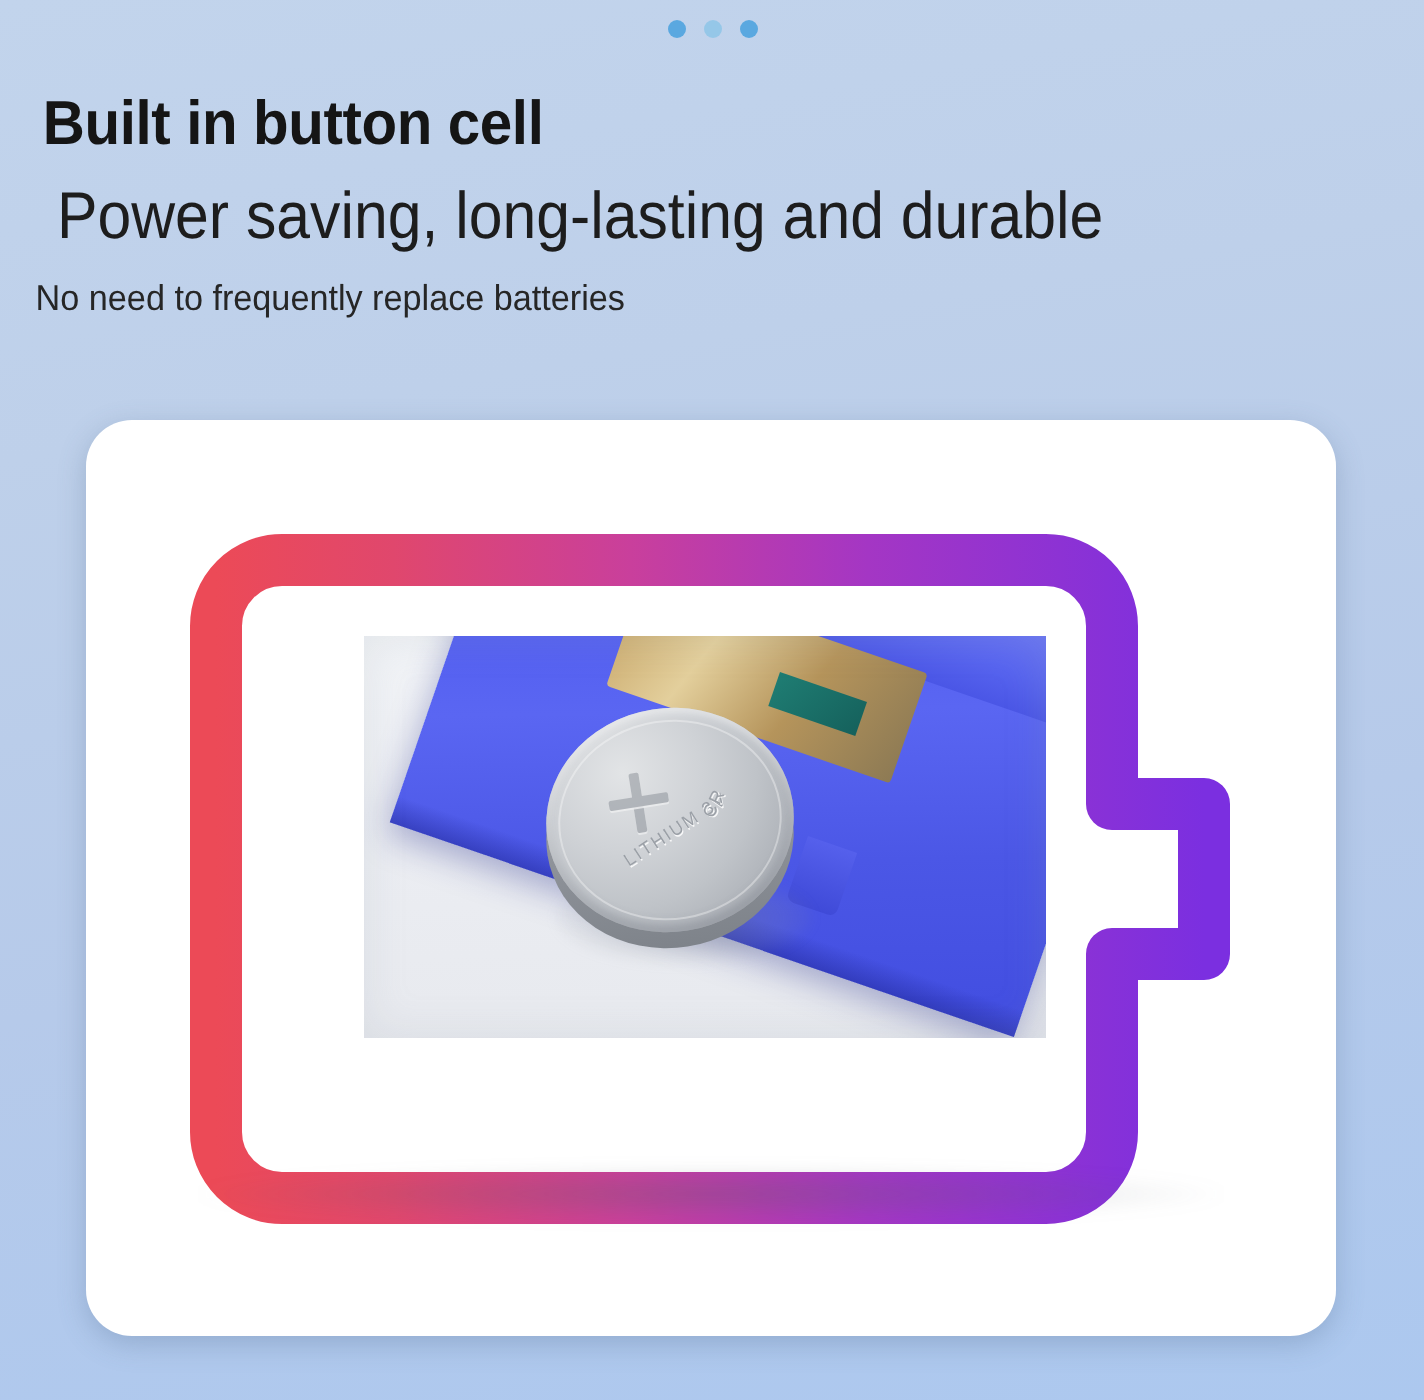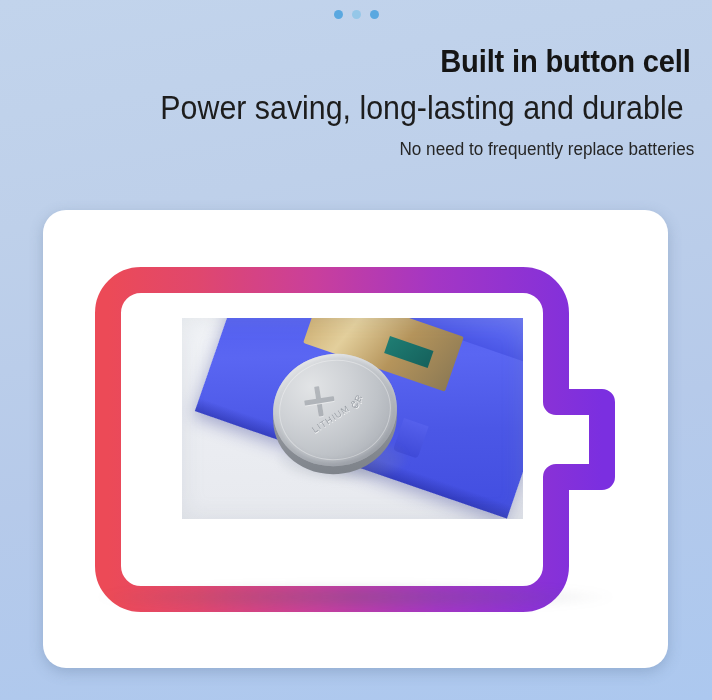--- a/index.html
+++ b/index.html
@@ -39,21 +39,21 @@
   .dot.d1 { background: #5aa8e0; }
   .dot.d2 { background: #95c7e8; }
   .dot.d3 { background: #5aa8e0; }
 
   
   .heading-block {
     position: absolute;
     top: 42px;
     left: 0;
     width: 712px;
-    text-align: right;
+    text-align: left;
   }
   .title {
     font-size: 31px;
     font-weight: bold;
     color: #151515;
     letter-spacing: -0.2px;
     line-height: 40px;
     transform: scaleX(0.94);
   }
   .subtitle {

